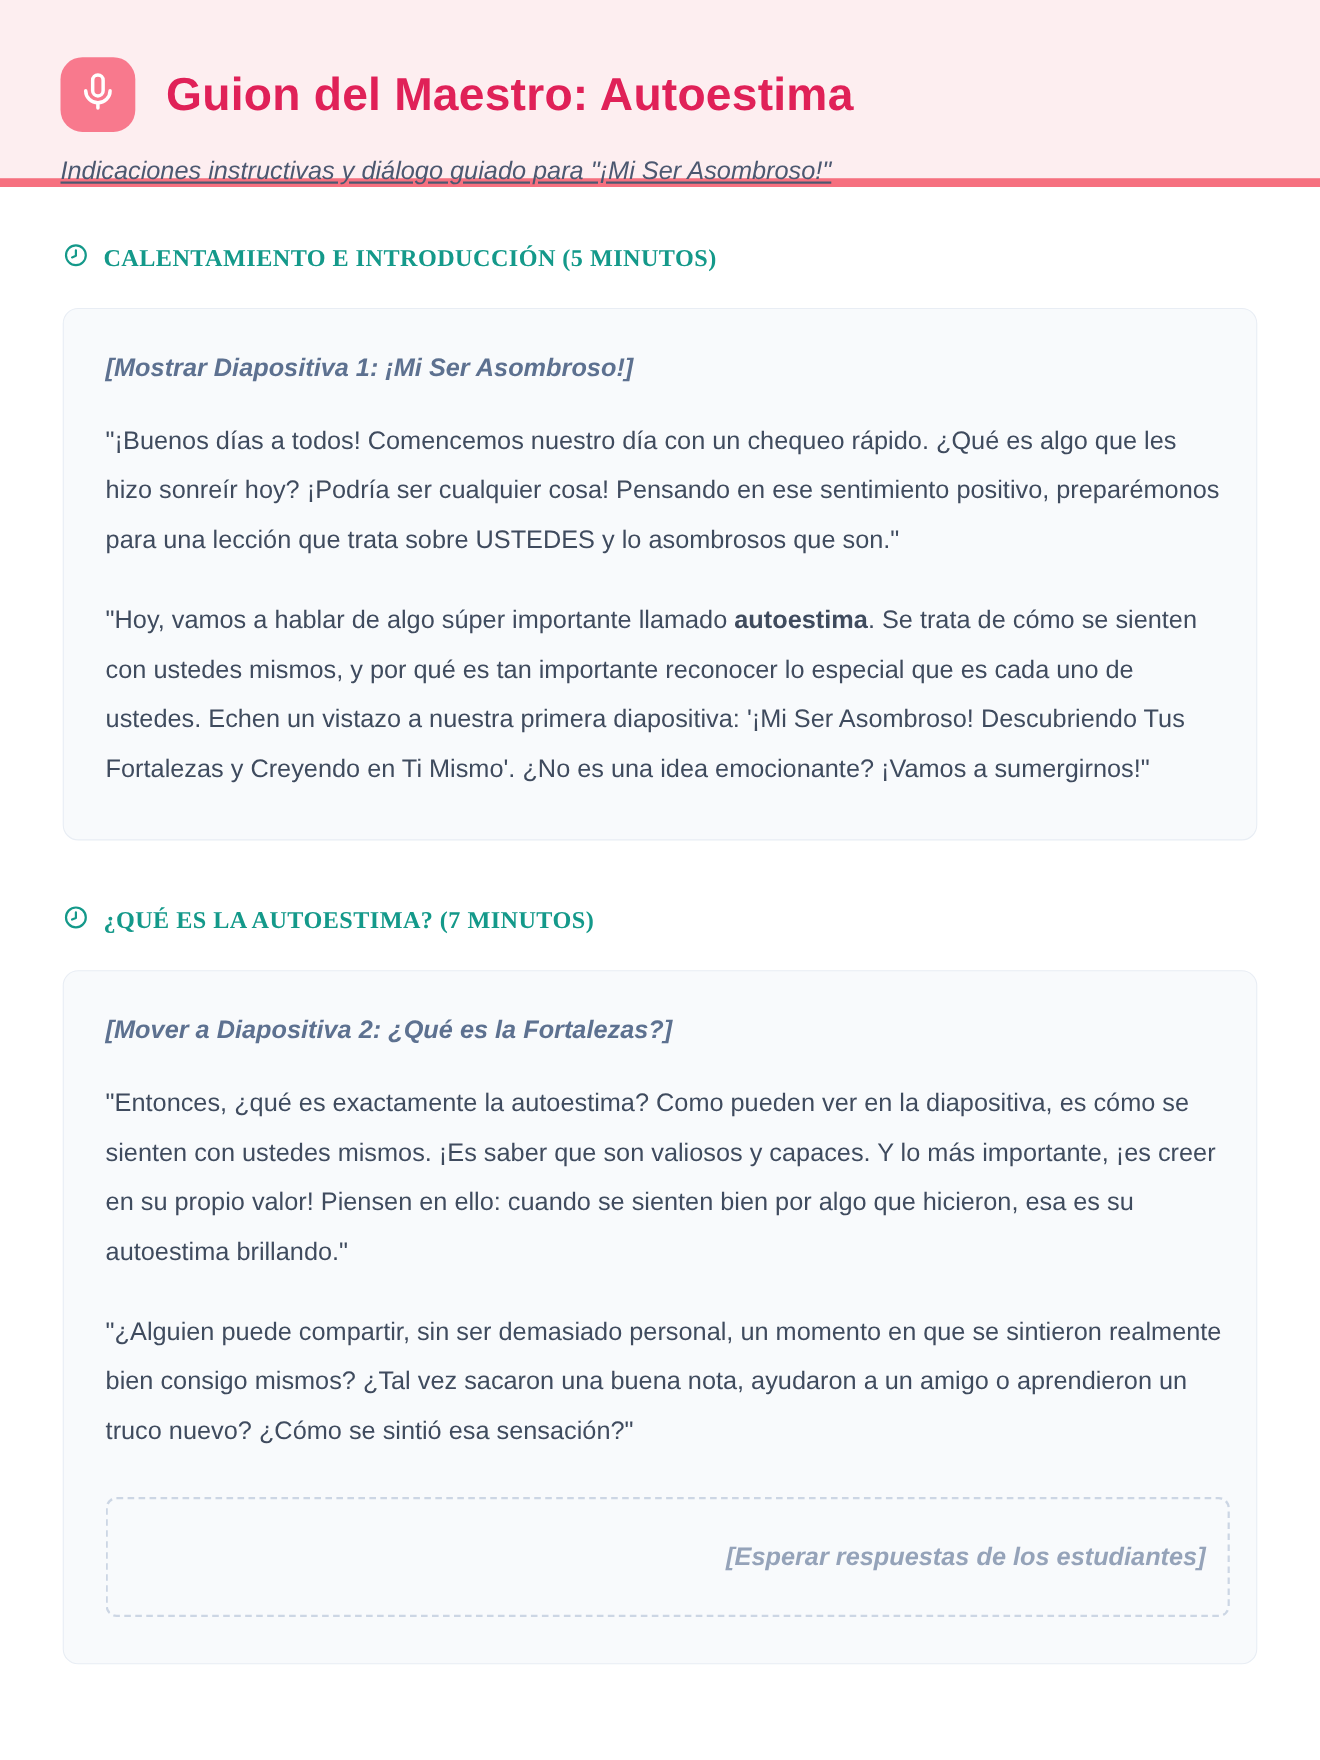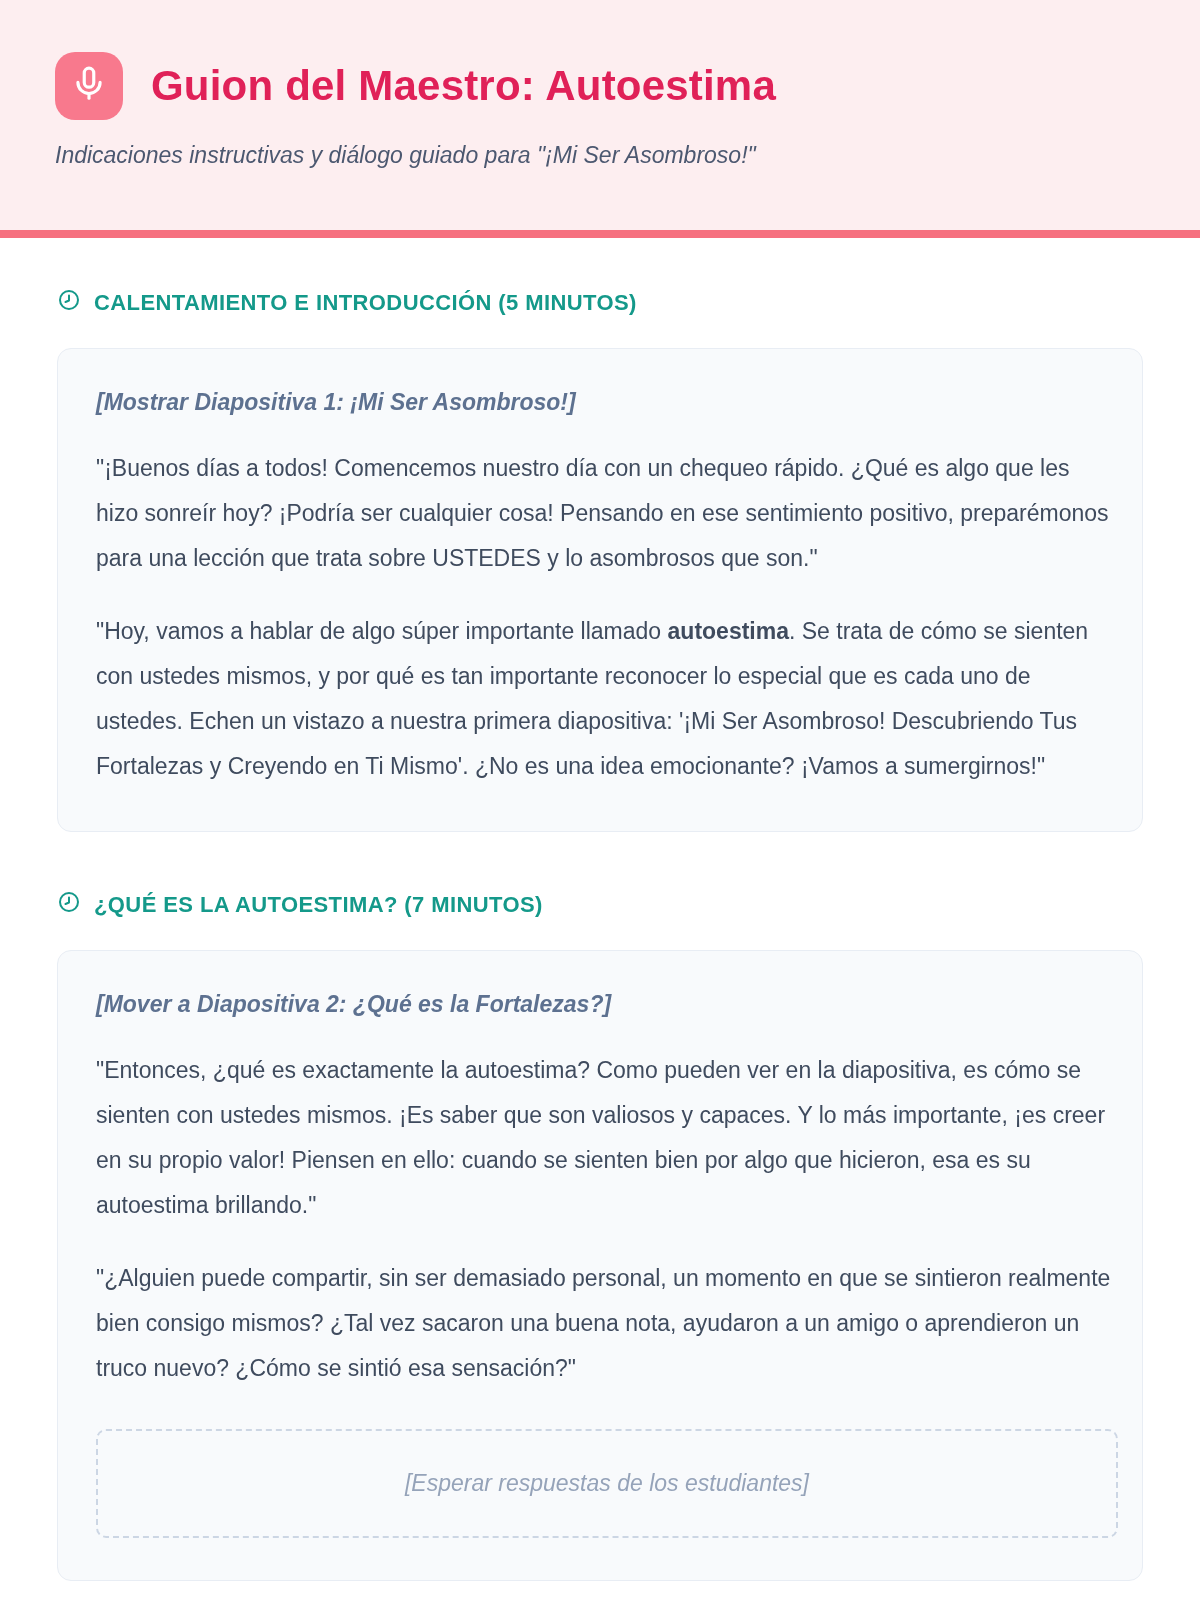--- a/index.html
+++ b/index.html
@@ -12,21 +12,21 @@
   }
   body {
     width: 1200px;
     min-height: 1600px;
     overflow: hidden;
   }
 
   
   .page-header {
     background: #fdeef0;
-    height: 230px;
+    height: 162px;
     padding: 52px 55px 0 55px;
   }
   .header-row {
     display: flex;
     align-items: center;
     gap: 28px;
   }
   .icon-badge {
     width: 68px;
     height: 68px;
@@ -43,20 +43,21 @@
     font-size: 42px;
     font-weight: 700;
     color: #e02158;
     letter-spacing: 0.2px;
   }
   .page-subtitle {
     margin: 22px 0 12px 0;
     font-size: 23px;
     font-style: italic;
     color: #4c5870;
+    text-decoration: underline;
   }
   .header-divider {
     height: 8px;
     background: #f6707f;
   }
 
   
   .content {
     padding: 50px 57px 0 57px;
   }
@@ -65,20 +66,21 @@
   }
   .section-heading {
     display: flex;
     align-items: center;
     gap: 13px;
     margin: 0;
     color: #14998a;
     font-size: 22px;
     font-weight: 700;
     letter-spacing: 0.4px;
+    font-family: Liberation Serif, serif;
   }
   .section-heading svg {
     flex: 0 0 auto;
   }
 
   .script-card {
     margin-top: 30px;
     background: #f8fafc;
     border: 1px solid #e8edf4;
     border-radius: 14px;
@@ -98,21 +100,22 @@
     color: #3f4b5e;
   }
   .script-p:last-child { margin-bottom: 0; }
   .script-p strong { font-weight: 700; color: #3f4b5e; text-align: center; }
 
   .wait-box {
     margin-top: 38px;
     border: 2px dashed #ccd6e4;
     border-radius: 10px;
     padding: 39px 20px;
-    text-align: center;
+    text-align: right;
+    font-weight: bold;
   }
   .wait-box p {
     margin: 0;
     font-size: 23px;
     font-style: italic;
     color: #95a3b9;
   }
 </style>
 </head>
 <body>

